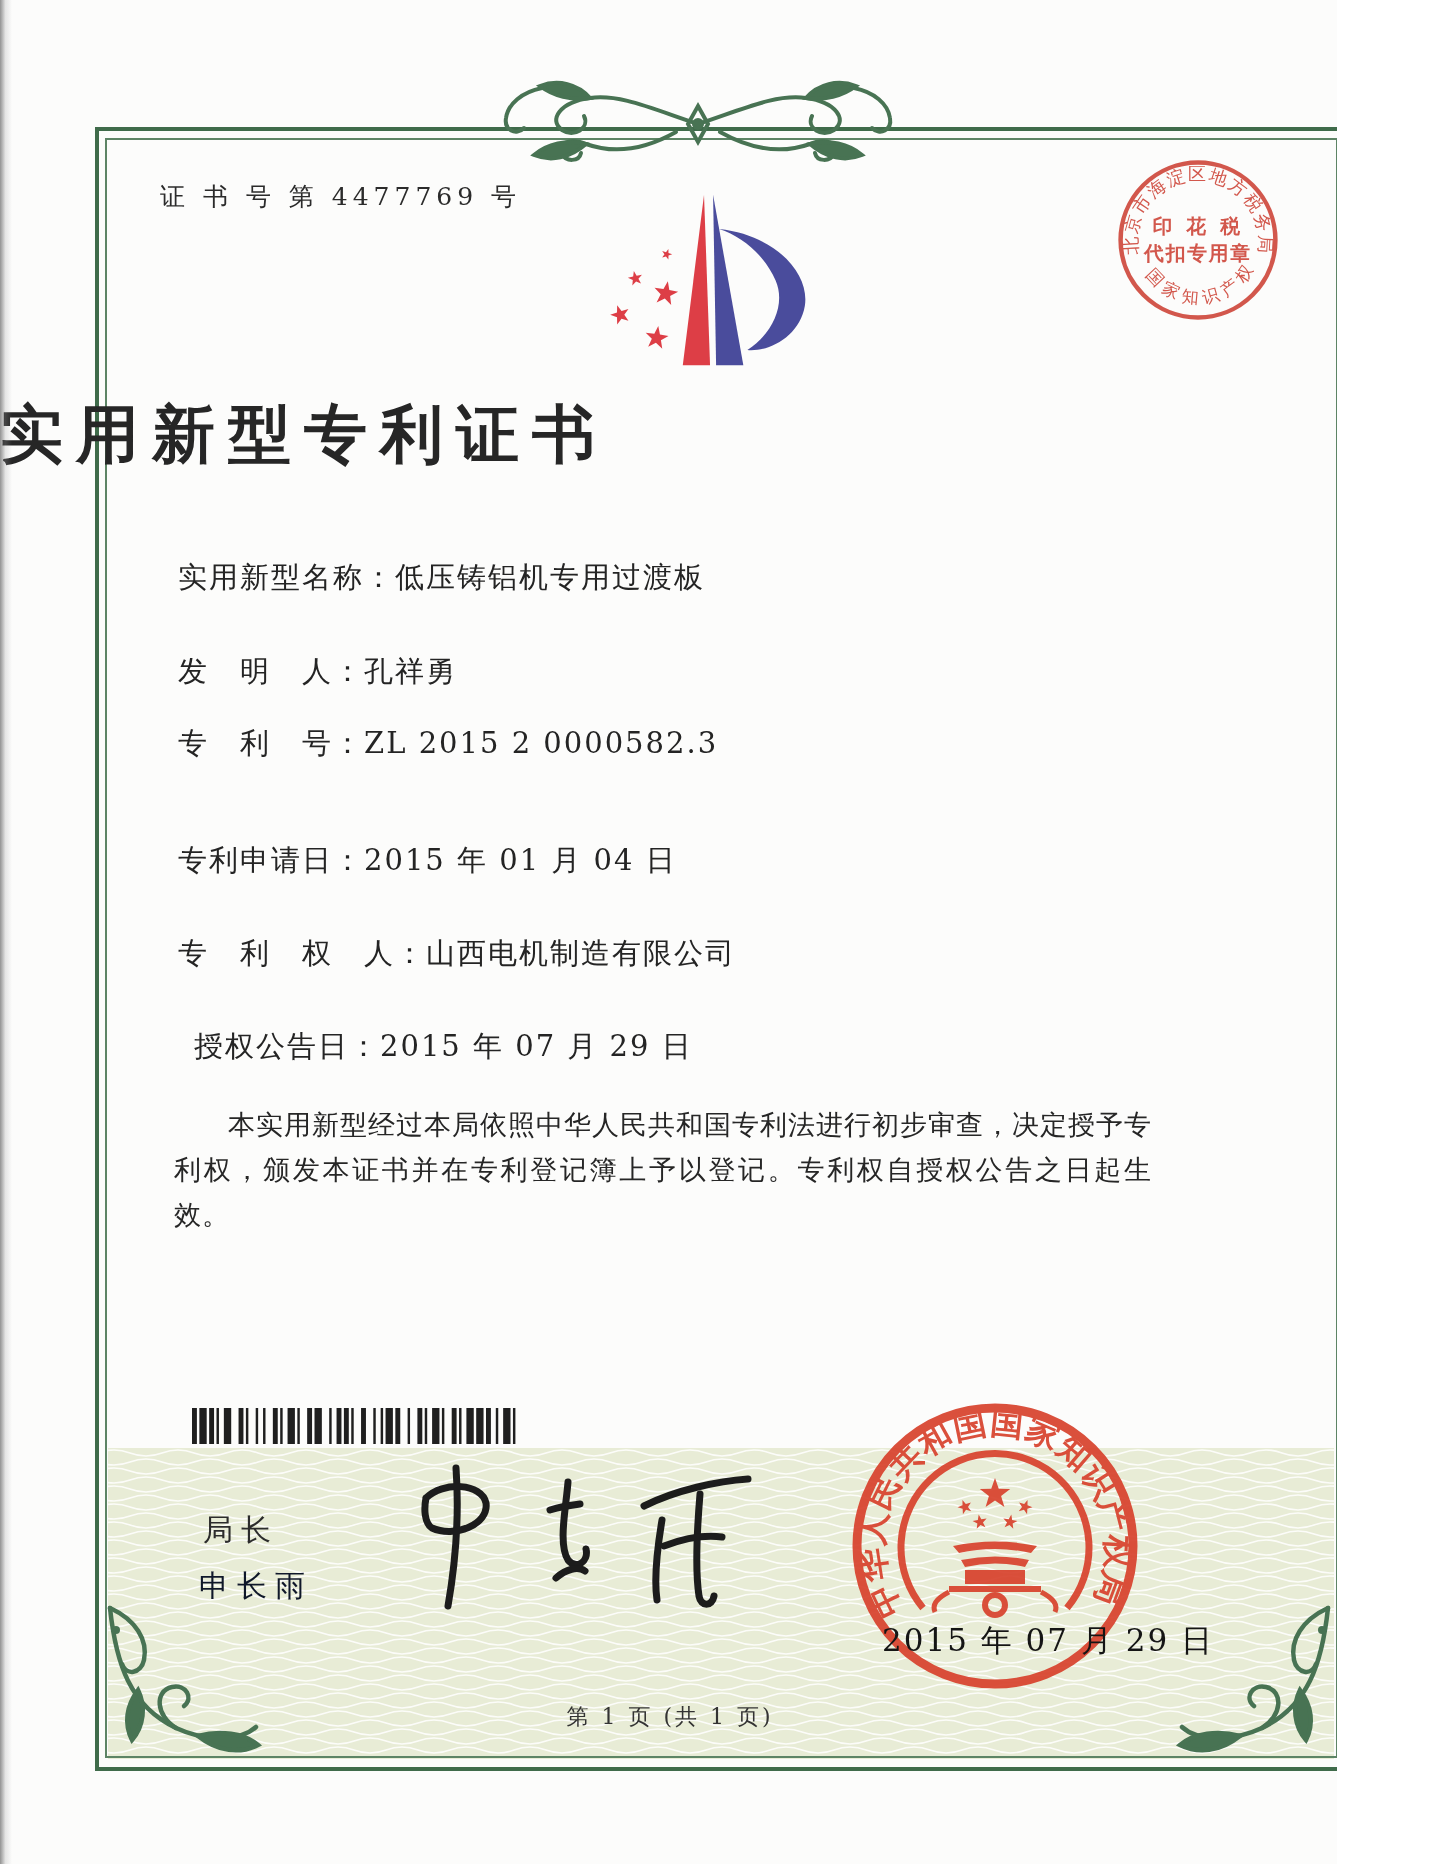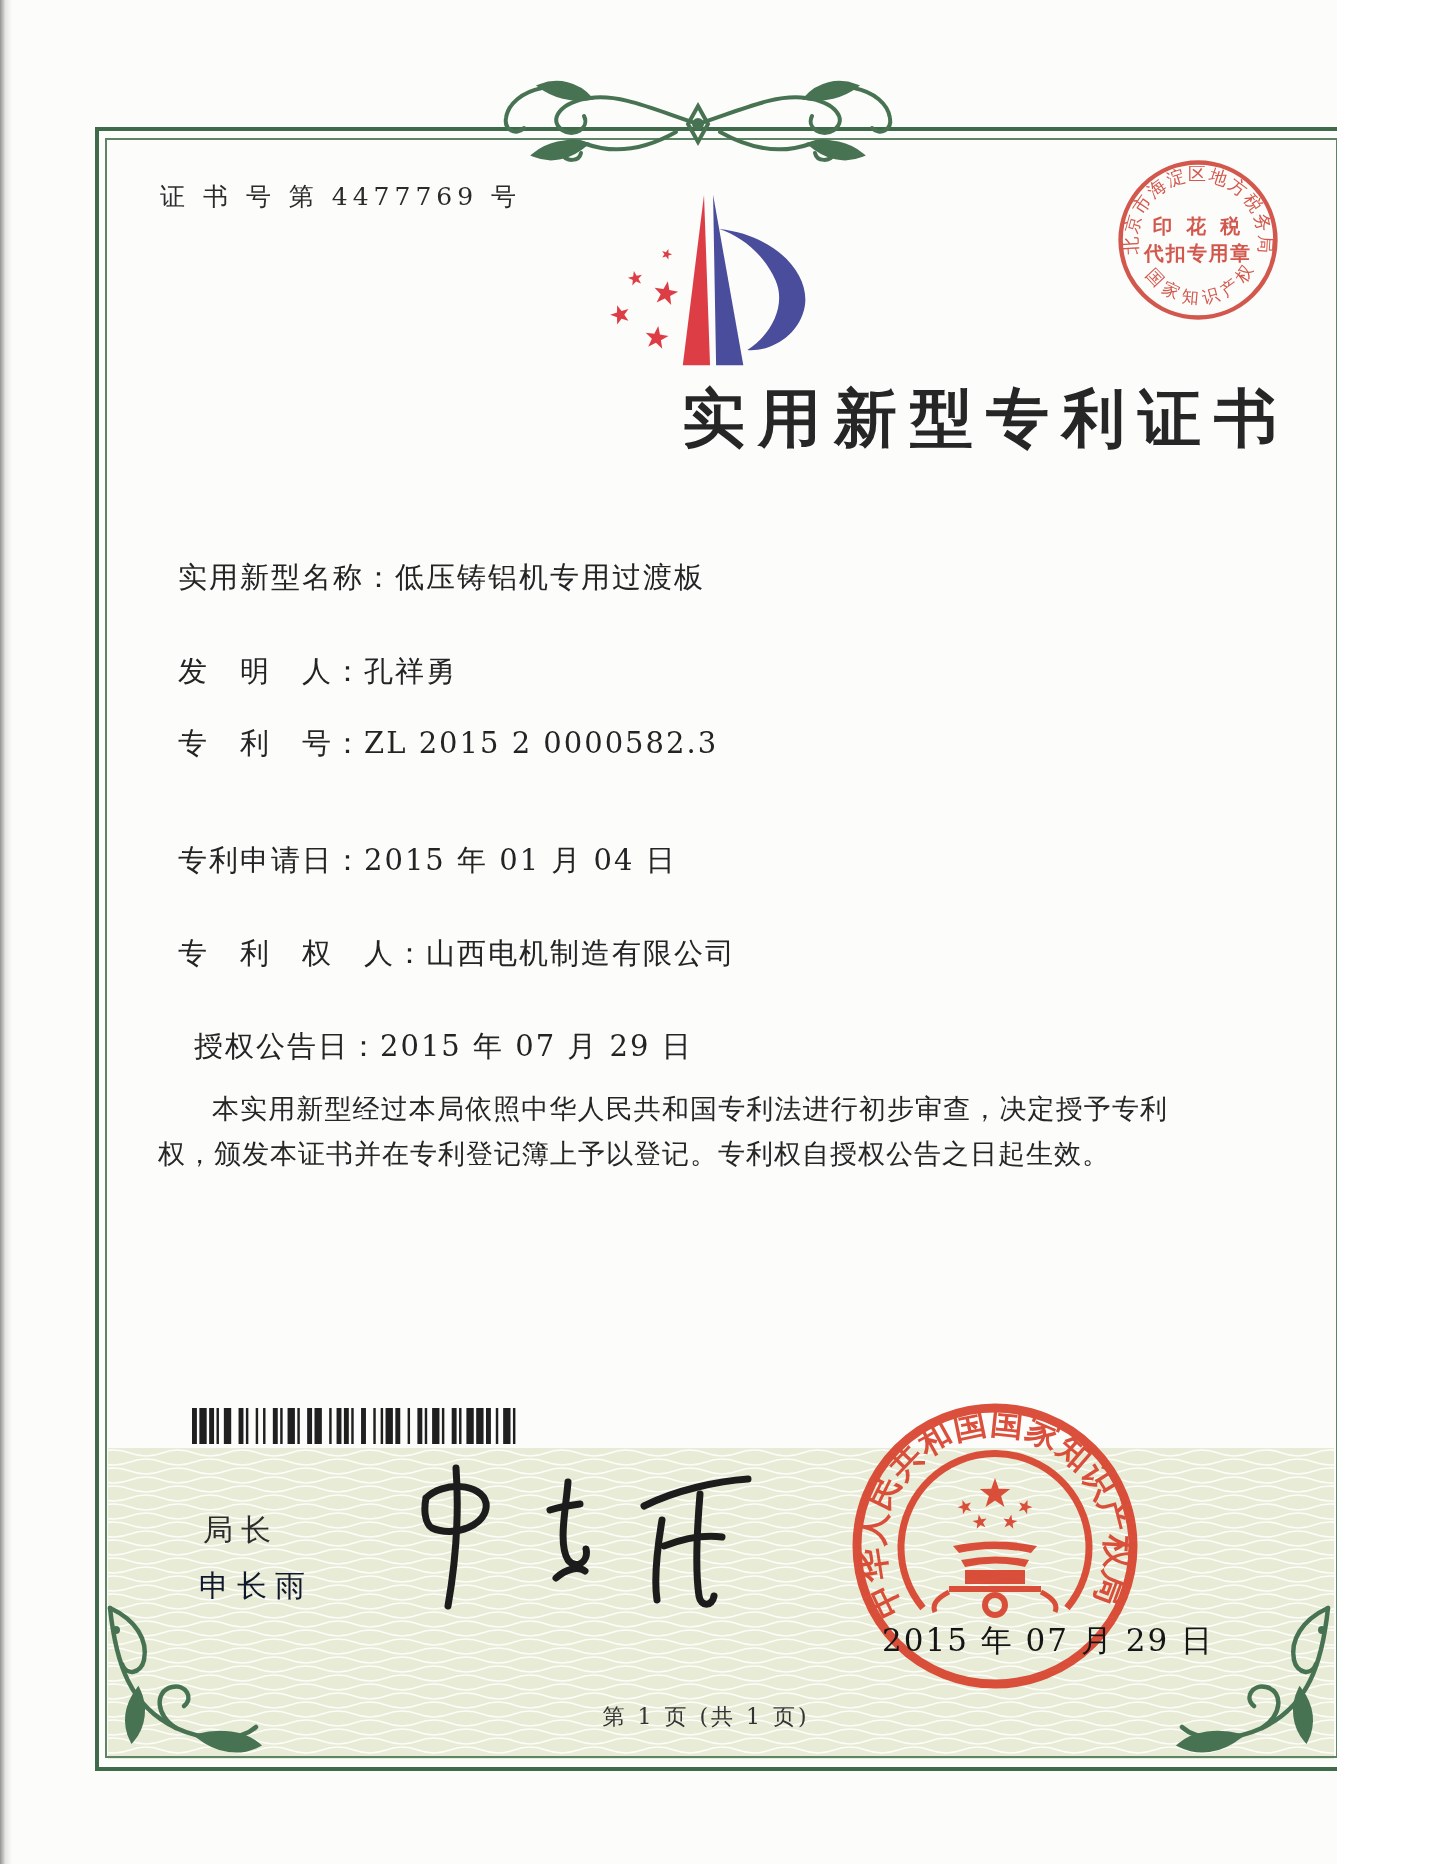--- a/index.html
+++ b/index.html
@@ -36,43 +36,43 @@
   .guilloche{
     position:absolute;left:108px;top:1448px;width:1226px;height:311px;z-index:1;
     background:var(--guilloche_bg);
   }
   .cert-no{
     position:absolute;left:160px;top:180px;font-size:25px;letter-spacing:5px;z-index:3;
     color:#2b2b2b;
   }
   .logo{position:absolute;left:588px;top:180px;width:232px;height:198px;z-index:3;}
   .title{
-    position:absolute;left:0px;top:376px;width:1290px;text-align:right;z-index:3;
+    position:absolute;left:0px;top:392px;width:1290px;text-align:left;z-index:3;
     font-size:63px;font-weight:bold;letter-spacing:13px;color:#262626;
   }
   .fields{position:absolute;left:178px;top:0;z-index:3;}
   .field-row{position:absolute;left:0;white-space:nowrap;font-size:29px;letter-spacing:2px;color:#242424;}
   .field-row:nth-of-type(1){top:558px;}
   .field-row:nth-of-type(2){top:652px;}
   .field-row:nth-of-type(3){top:724px;}
   .field-row:nth-of-type(4){top:841px;}
   .field-row:nth-of-type(5){top:934px;}
   .field-row:nth-of-type(6){top:1027px;margin-left:16px;}
   .body-text{
     position:absolute;left:158px;top:1086px;width:1010px;z-index:3;
     font-size:27px;line-height:45px;text-align:justify;letter-spacing:1px;color:#262626;
   }
-  .body-text p{margin:0;text-indent:2em;}
+  .body-text p{margin:16px;text-indent:2em;}
   .barcode{position:absolute;left:190px;top:1406px;width:370px;height:40px;z-index:3;}
   .director-title{position:absolute;left:203px;top:1510px;font-size:30px;letter-spacing:8px;z-index:3;color:#2c2c2c;}
   .director-name{position:absolute;left:199px;top:1566px;font-size:30px;letter-spacing:8px;z-index:3;color:#0f172a;}
   .signature{position:absolute;left:398px;top:1448px;width:372px;height:186px;z-index:4;}
   .grant-seal{position:absolute;left:845px;top:1396px;width:300px;height:300px;z-index:3;opacity:.93;}
   .seal-date{position:absolute;left:882px;top:1620px;font-size:31px;letter-spacing:2px;z-index:4;color:#151515;white-space:nowrap;}
-  .page-footer{position:absolute;left:0;top:1702px;width:1340px;text-align:center;font-size:22px;letter-spacing:3px;z-index:3;color:#333;padding-left:36px;}
+  .page-footer{position:absolute;left:0;top:1702px;width:1340px;text-align:center;font-size:22px;letter-spacing:3px;z-index:3;color:#333;}
   .tax-stamp{position:absolute;left:1108px;top:150px;width:180px;height:180px;z-index:3;opacity:.92;}
   .ornament-top{position:absolute;left:438px;top:66px;width:520px;height:118px;z-index:3;}
   .ornament-bl{position:absolute;left:96px;top:1594px;width:172px;height:172px;z-index:4;}
   .ornament-br{position:absolute;left:1170px;top:1594px;width:172px;height:172px;z-index:4;transform:scaleX(-1);}
   svg{display:block;}
 </style>
 </head>
 <body>
 
 <div class="page">

